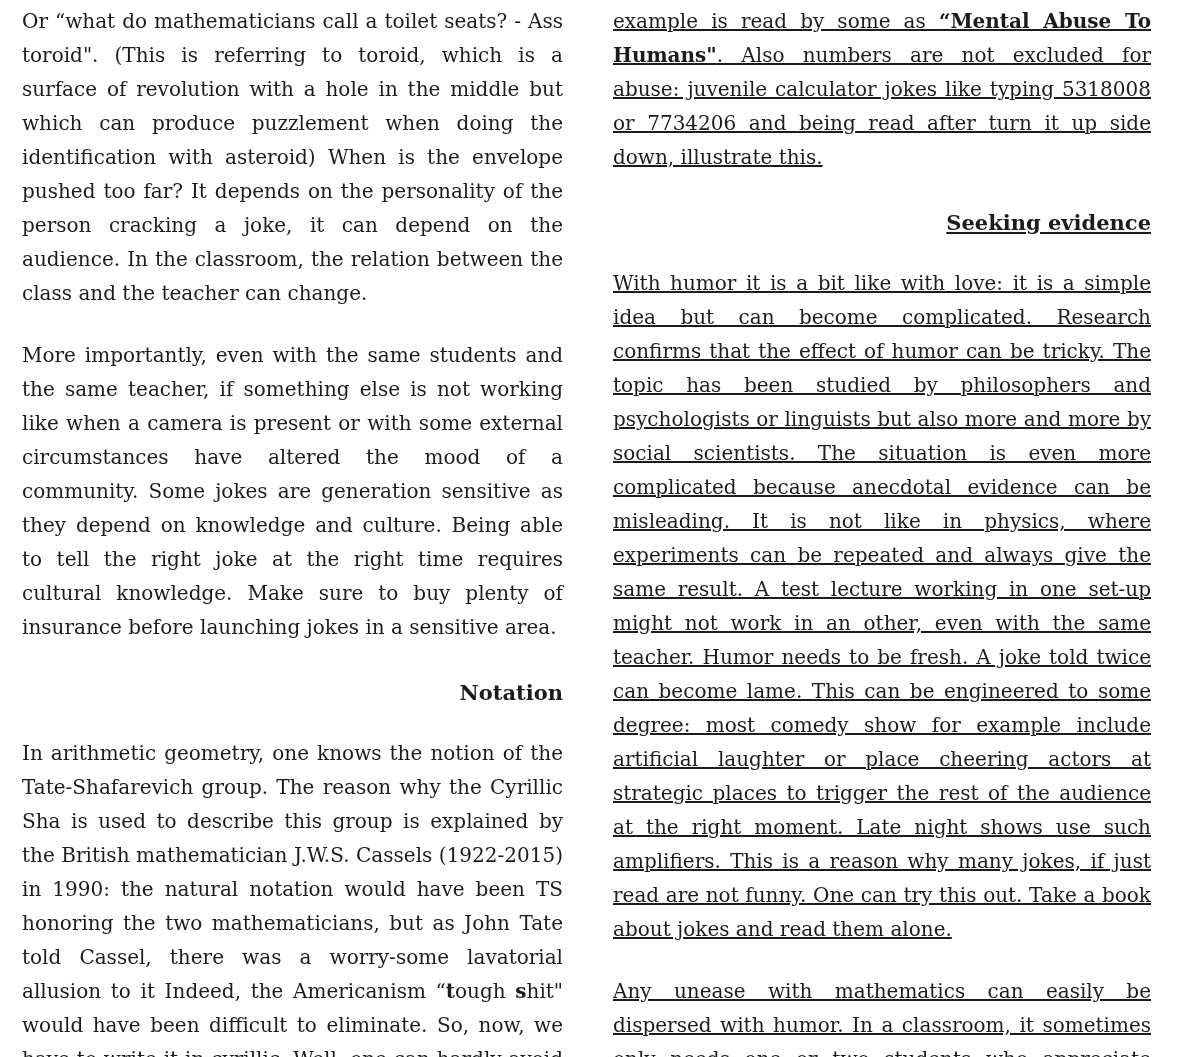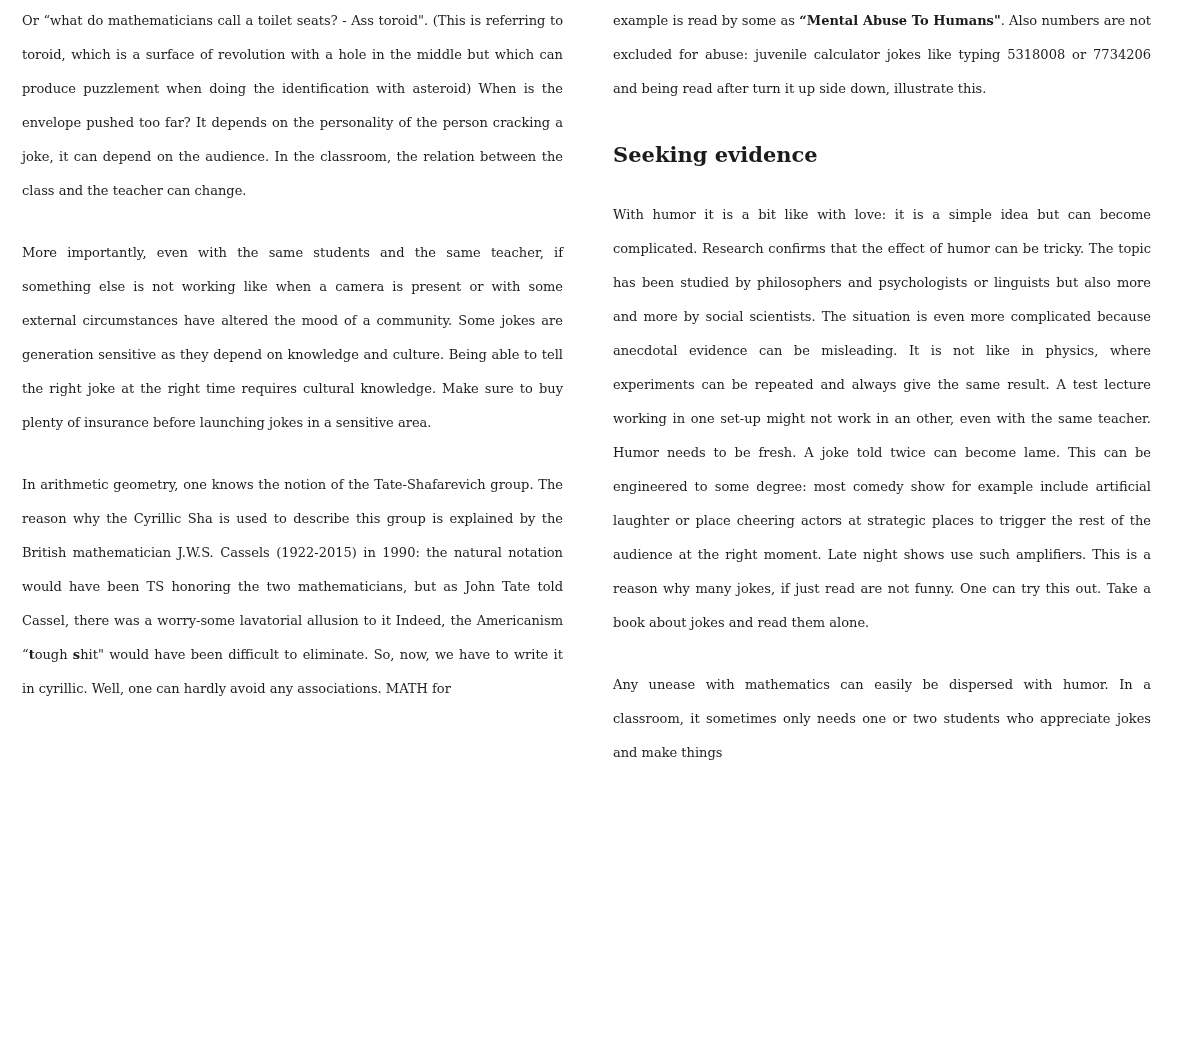--- a/index.html
+++ b/index.html
@@ -20,45 +20,46 @@
     height: 1057px;
     padding: 4px 36px 0 22px;
     display: flex;
     gap: 50px;
     background: #ffffff;
   }
   .col {
     flex: 0 0 auto;
   }
   .col-left  { width: 541px; }
-  .col-right { width: 538px; }
+  .col-right { width: 538px; text-decoration: underline; }
   .col p {
-    font-size: 13px;
+    font-size: 20px;
     line-height: 34px;
     text-align: justify;
     margin: 0 0 28px 0;
     font-weight: 400;
   }
   .col h2 {
     font-size: 21px;
     line-height: 34px;
     margin: 32px 0 26px 0;
     font-weight: 700;
-    text-align: left;
+    text-align: right;
   }
   .col > :first-child { margin-top: 0; }
   .b { font-weight: 700; }
 </style>
 </head>
 <body>
 
 <div class="page">
   <div class="col col-left">
       <p><span>Or “what do mathematicians call a toilet seats? - Ass toroid". (This is referring to toroid, which is a surface of revolution with a hole in the middle but which can produce puzzlement when doing the identification with asteroid) When is the envelope pushed too far? It depends on the personality of the person cracking a joke, it can depend on the audience. In the classroom, the relation between the class and the teacher can change.</span></p>
       <p><span>More importantly, even with the same students and the same teacher, if something else is not working like when a camera is present or with some external circumstances have altered the mood of a community. Some jokes are generation sensitive as they depend on knowledge and culture. Being able to tell the right joke at the right time requires cultural knowledge. Make sure to buy plenty of insurance before launching jokes in a sensitive area.</span></p>
+      <h2><span class="b">Notation</span></h2>
       <p><span>In arithmetic geometry, one knows the notion of the Tate-Shafarevich group. The reason why the Cyrillic Sha is used to describe this group is explained by the British mathematician J.W.S. Cassels (1922-2015) in 1990: the natural notation would have been TS honoring the two mathematicians, but as John Tate told Cassel, there was a worry-some lavatorial allusion to it Indeed, the Americanism “</span><span class="b">t</span><span>ough </span><span class="b">s</span><span>hit" would have been difficult to eliminate. So, now, we have to write it in cyrillic. Well, one can hardly avoid any associations. MATH for</span></p>
     </div>
   <div class="col col-right">
       <p><span>example is read by some as </span><span class="b">“Mental Abuse To Humans"</span><span>. Also numbers are not excluded for abuse: juvenile calculator jokes like typing 5318008 or 7734206 and being read after turn it up side down, illustrate this.</span></p>
       <h2><span class="b">Seeking evidence</span></h2>
       <p><span>With humor it is a bit like with love: it is a simple idea but can become complicated. Research confirms that the effect of humor can be tricky. The topic has been studied by philosophers and psychologists or linguists but also more and more by social scientists. The situation is even more complicated because anecdotal evidence can be misleading. It is not like in physics, where experiments can be repeated and always give the same result. A test lecture working in one set-up might not work in an other, even with the same teacher. Humor needs to be fresh. A joke told twice can become lame. This can be engineered to some degree: most comedy show for example include artificial laughter or place cheering actors at strategic places to trigger the rest of the audience at the right moment. Late night shows use such amplifiers. This is a reason why many jokes, if just read are not funny. One can try this out. Take a book about jokes and read them alone.</span></p>
       <p><span>Any unease with mathematics can easily be dispersed with humor. In a classroom, it sometimes only needs one or two students who appreciate jokes and make things</span></p>
     </div>
 </div>
 

